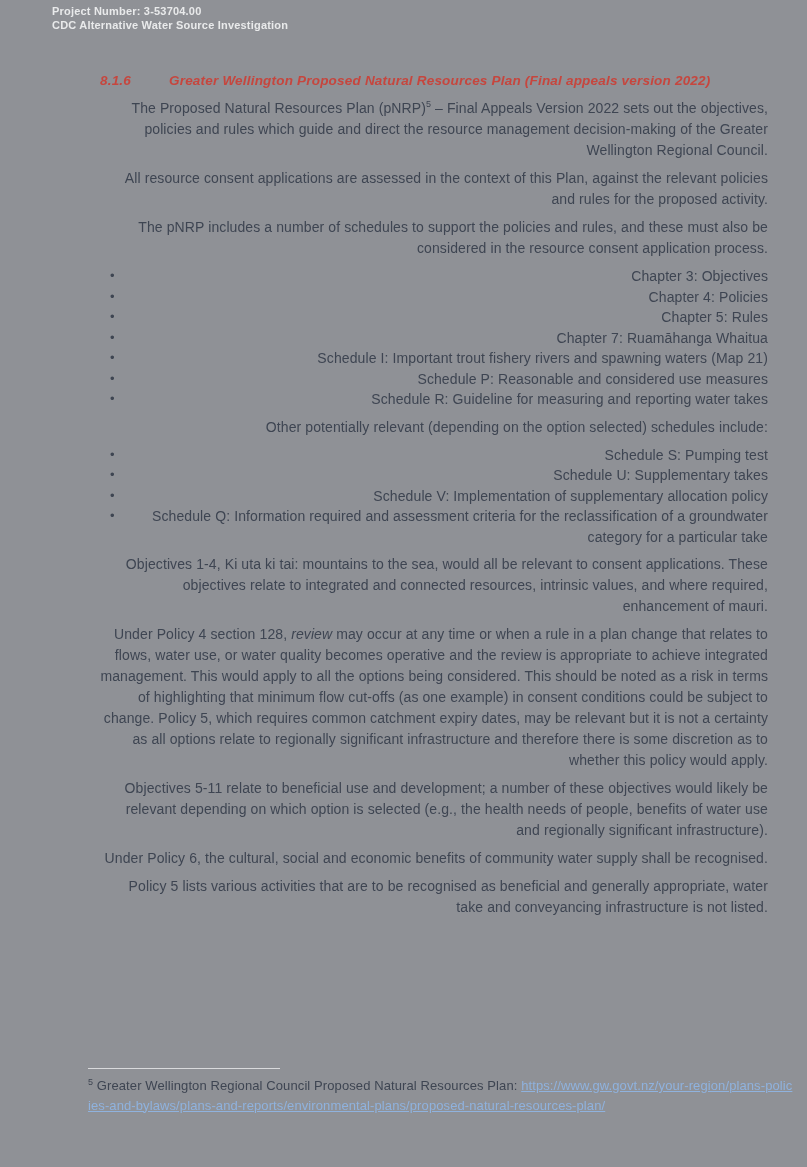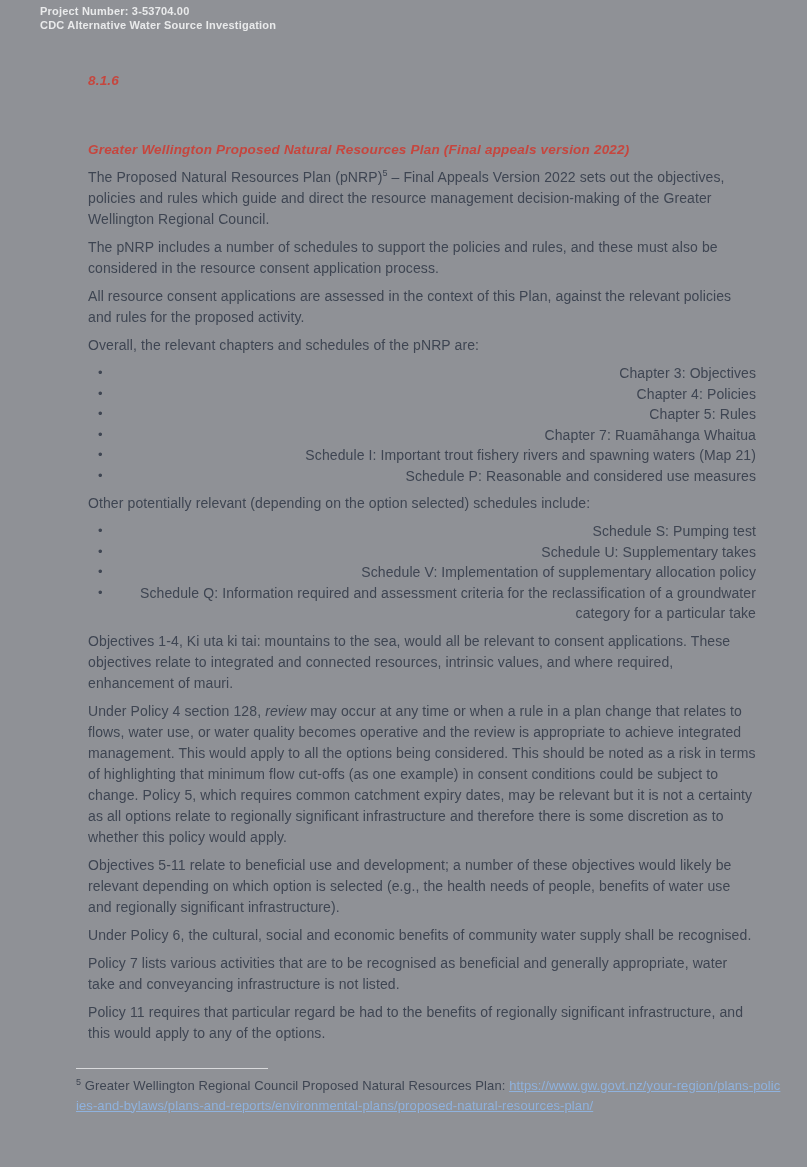--- a/index.html
+++ b/index.html
@@ -10,40 +10,40 @@
     --link-blue:#8fb2de;
     --separator:#d9dadc;
   }
   *{box-sizing:border-box;margin:0;padding:0;}
   html,body{background:var(--page-bg);}
   body{
     width:807px;height:1167px;position:relative;overflow:hidden;
     font-family:"Liberation Sans",sans-serif;
     color:var(--body-text);
   }
-  .page{position:absolute;inset:0;}
+  .page{position:absolute;inset:0;margin-left:12px;}
   
   .hdr{
     position:absolute;top:4px;left:40px;
     font-size:11px;line-height:14px;font-weight:700;
     color:var(--header-text);letter-spacing:0.2px;
   }
   
   .content{
     position:absolute;top:70px;left:88px;width:668px;
     font-size:14px;line-height:21px;letter-spacing:0.1px;
   }
   .heading{
     display:flex;align-items:baseline;
     color:var(--heading-red);
     font-size:13.5px;font-weight:700;font-style:italic;
-    line-height:21px;margin-bottom:3px;letter-spacing:0.2px;flex-direction:column;
+    line-height:21px;margin-bottom:3px;letter-spacing:0.2px;
   }
   .heading .hnum{width:69px;flex:0 0 69px;}
-  .content p{margin:7px 0;}
+  .content p{margin:7px 0;text-align:right;}
   .content ul{margin:7px 0;list-style:none;}
   .content li{position:relative;padding-left:47px;line-height:20.5px;text-align:right;}
   .content li::before{
     content:"\2022";position:absolute;left:10px;top:0;
     font-size:13px;
   }
   sup.fnref{font-size:9px;vertical-align:super;line-height:0;}
   em{}
   
   .footnote{
@@ -71,55 +71,54 @@
 
   <main class="content">
 
     <h2 class="heading">
       <span class="hnum">8.1.6</span>
       <span class="htitle">Greater Wellington Proposed Natural Resources Plan (Final appeals version 2022)</span>
     </h2>
 
     <p><span>The Proposed Natural Resources Plan (pNRP)</span><sup class="fnref">5</sup><span> – Final Appeals Version 2022 sets out the objectives, policies and rules which guide and direct the resource management decision-making of the Greater Wellington Regional Council.</span></p>
 
+    <p>All resource consent applications are assessed in the context of this Plan, against the relevant policies and rules for the proposed activity.</p>
+
     <p>The pNRP includes a number of schedules to support the policies and rules, and these must also be considered in the resource consent application process.</p>
 
-    <p>All resource consent applications are assessed in the context of this Plan, against the relevant policies and rules for the proposed activity.</p>
-
-    <p>Overall, the relevant chapters and schedules of the pNRP are:</p>
 
     <ul>
       <li>Chapter 3: Objectives</li>
       <li>Chapter 4: Policies</li>
       <li>Chapter 5: Rules</li>
       <li>Chapter 7: Ruamāhanga Whaitua</li>
       <li>Schedule I: Important trout fishery rivers and spawning waters (Map 21)</li>
       <li>Schedule P: Reasonable and considered use measures</li>
+      <li>Schedule R: Guideline for measuring and reporting water takes</li>
     </ul>
 
     <p>Other potentially relevant (depending on the option selected) schedules include:</p>
 
     <ul>
       <li>Schedule S: Pumping test</li>
       <li>Schedule U: Supplementary takes</li>
       <li>Schedule V: Implementation of supplementary allocation policy</li>
       <li>Schedule Q: Information required and assessment criteria for the reclassification of a groundwater category for a particular take</li>
     </ul>
 
     <p>Objectives 1-4, Ki uta ki tai: mountains to the sea, would all be relevant to consent applications. These objectives relate to integrated and connected resources, intrinsic values, and where required, enhancement of mauri.</p>
 
     <p><span>Under Policy 4 section 128, </span><em>review</em><span> may occur at any time or when a rule in a plan change that relates to flows, water use, or water quality becomes operative and the review is appropriate to achieve integrated management. This would apply to all the options being considered. This should be noted as a risk in terms of highlighting that minimum flow cut-offs (as one example) in consent conditions could be subject to change. Policy 5, which requires common catchment expiry dates, may be relevant but it is not a certainty as all options relate to regionally significant infrastructure and therefore there is some discretion as to whether this policy would apply.</span></p>
 
     <p>Objectives 5-11 relate to beneficial use and development; a number of these objectives would likely be relevant depending on which option is selected (e.g., the health needs of people, benefits of water use and regionally significant infrastructure).</p>
 
     <p>Under Policy 6, the cultural, social and economic benefits of community water supply shall be recognised.</p>
 
-    <p>Policy 7 lists various activities that are to be recognised as beneficial and generally appropriate, water take and conveyancing infrastructure is not listed.</p>
+    <p>Policy 5 lists various activities that are to be recognised as beneficial and generally appropriate, water take and conveyancing infrastructure is not listed.</p>
 
-    <p>Policy 11 requires that particular regard be had to the benefits of regionally significant infrastructure, and this would apply to any of the options.</p>
 
   </main>
 
   <footer class="footnote">
     <div class="fn-sep"></div>
     <div class="fn-text"><sup class="fnref">5</sup><span> Greater Wellington Regional Council Proposed Natural Resources Plan: </span><a class="fn-link">https://www.gw.govt.nz/your-region/plans-policies-and-bylaws/plans-and-reports/environmental-plans/proposed-natural-resources-plan/</a></div>
   </footer>
 
 </div>
 

